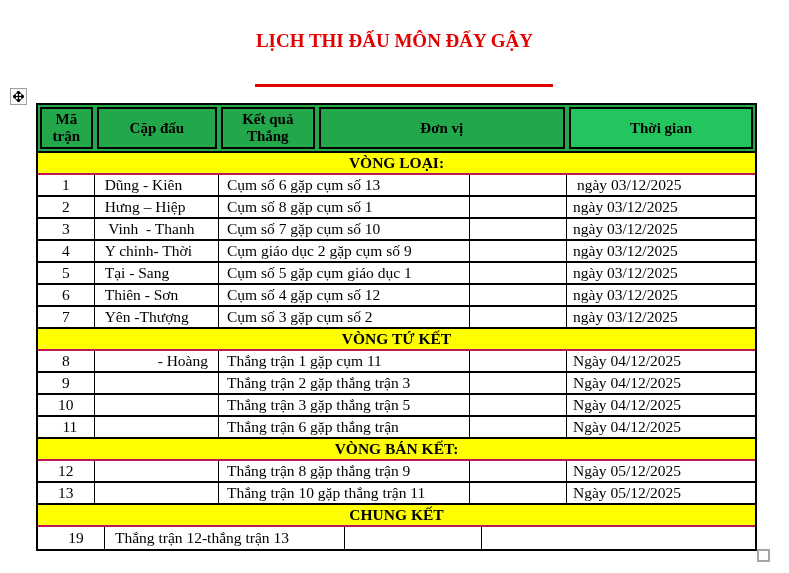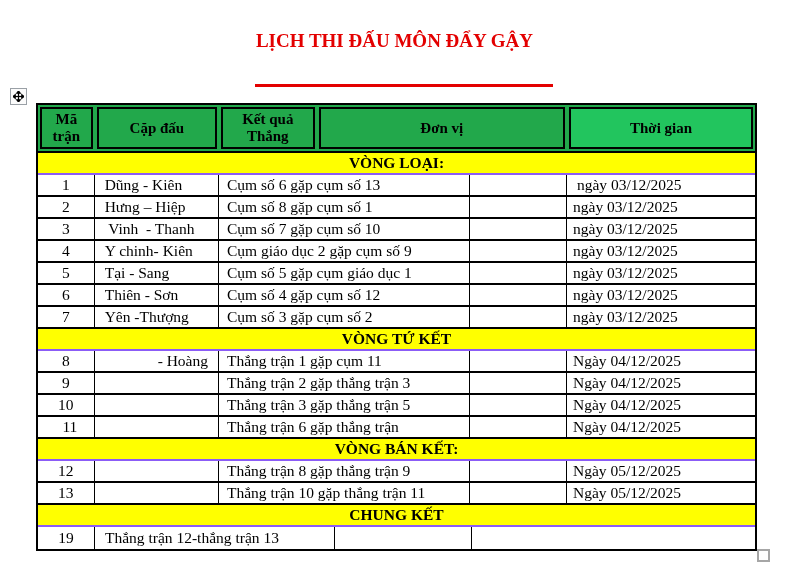--- a/index.html
+++ b/index.html
@@ -32,27 +32,27 @@
   .header-row{
     display:flex;height:48px;box-sizing:border-box;border-bottom:2px solid #000;
   }
   .header-cell{
     box-sizing:border-box;margin:2px;border:2px solid #000;
     display:flex;align-items:center;justify-content:center;text-align:center;
     font-weight:bold;font-size:15px;line-height:1.12;white-space:pre-line;color:#000;
   }
   .section-row{
     display:flex;align-items:center;justify-content:center;height:22px;box-sizing:border-box;
-    border-bottom:2px solid #8b5cf6;font-weight:bold;font-size:15.5px;color:#000;
+    border-bottom:2px solid #be185d;font-weight:bold;font-size:15.5px;color:#000;
   }
   .match-row{
     display:flex;height:22px;box-sizing:border-box;border-bottom:2px solid #000;
     font-size:15.5px;color:#000;
   }
-  .match-row:last-child,.section-row:last-child{border-bottom:none;}
+  .match-row:last-child,.section-row:last-child{border-bottom:none;margin-left:10px;}
   .cell{
     box-sizing:border-box;display:flex;align-items:center;white-space:pre;overflow:hidden;
     border-right:1.5px solid #000;
   }
   .cell:last-child{border-right:none;}
   .cell.c-id{justify-content:center;}
   .cell.c-pair{padding-left:10px;}
   .cell.c-pair.right{justify-content:flex-end;padding-right:10px;padding-left:0;}
   .cell.c-unit{padding-left:8px;}
   .cell.c-time{padding-left:6px;}
@@ -109,21 +109,21 @@
     </div>
     <div class="match-row">
       <div class="cell c-id" style="width: 57px;">3</div>
       <div class="cell c-pair" style="width: 125px;"> Vinh  - Thanh</div>
       <div class="cell c-unit" style="width: 252px;">Cụm số 7 gặp cụm số 10</div>
       <div class="cell c-res" style="width: 98px;"></div>
       <div class="cell c-time" style="width: 189px;">ngày 03/12/2025</div>
     </div>
     <div class="match-row">
       <div class="cell c-id" style="width: 57px;">4</div>
-      <div class="cell c-pair" style="width: 125px;">Y chinh- Kiên</div>
+      <div class="cell c-pair" style="width: 125px;">Y chinh- Thời</div>
       <div class="cell c-unit" style="width: 252px;">Cụm giáo dục 2 gặp cụm số 9</div>
       <div class="cell c-res" style="width: 98px;"></div>
       <div class="cell c-time" style="width: 189px;">ngày 03/12/2025</div>
     </div>
     <div class="match-row">
       <div class="cell c-id" style="width: 57px;">5</div>
       <div class="cell c-pair" style="width: 125px;">Tại - Sang</div>
       <div class="cell c-unit" style="width: 252px;">Cụm số 5 gặp cụm giáo dục 1</div>
       <div class="cell c-res" style="width: 98px;"></div>
       <div class="cell c-time" style="width: 189px;">ngày 03/12/2025</div>

